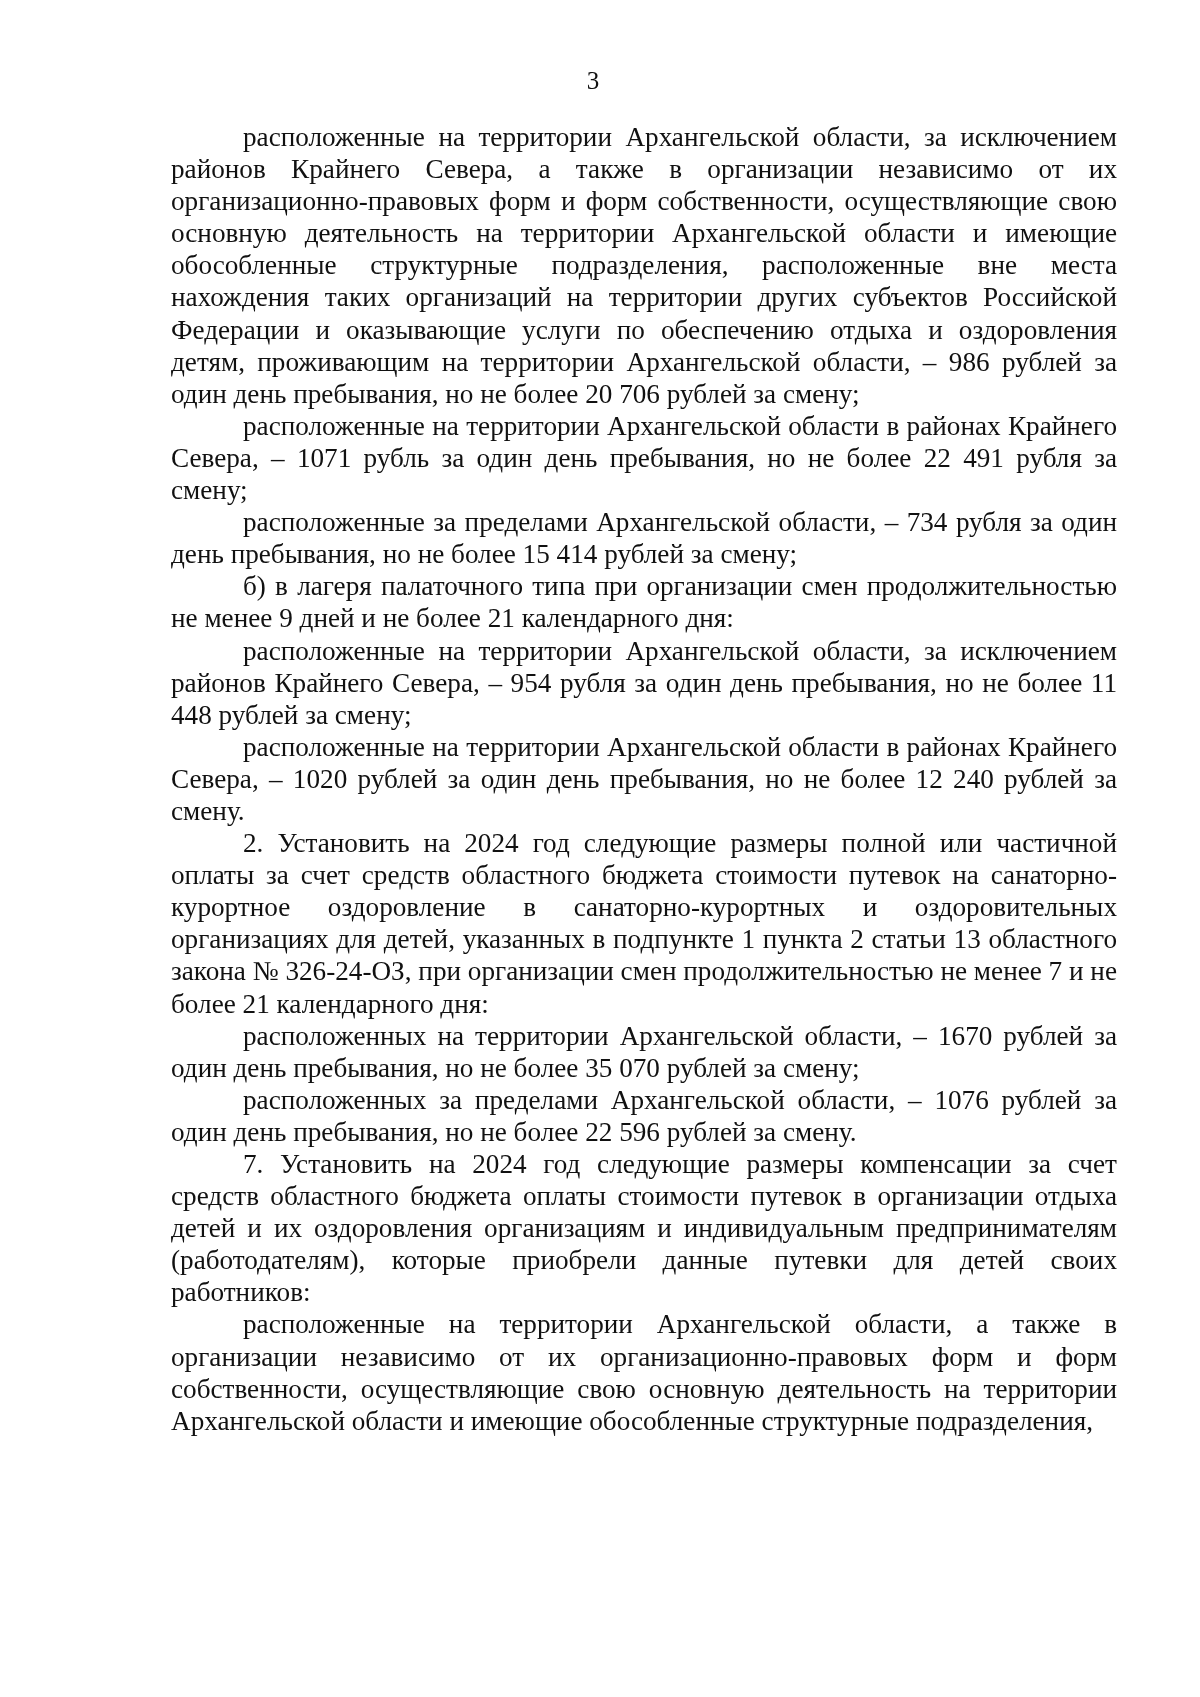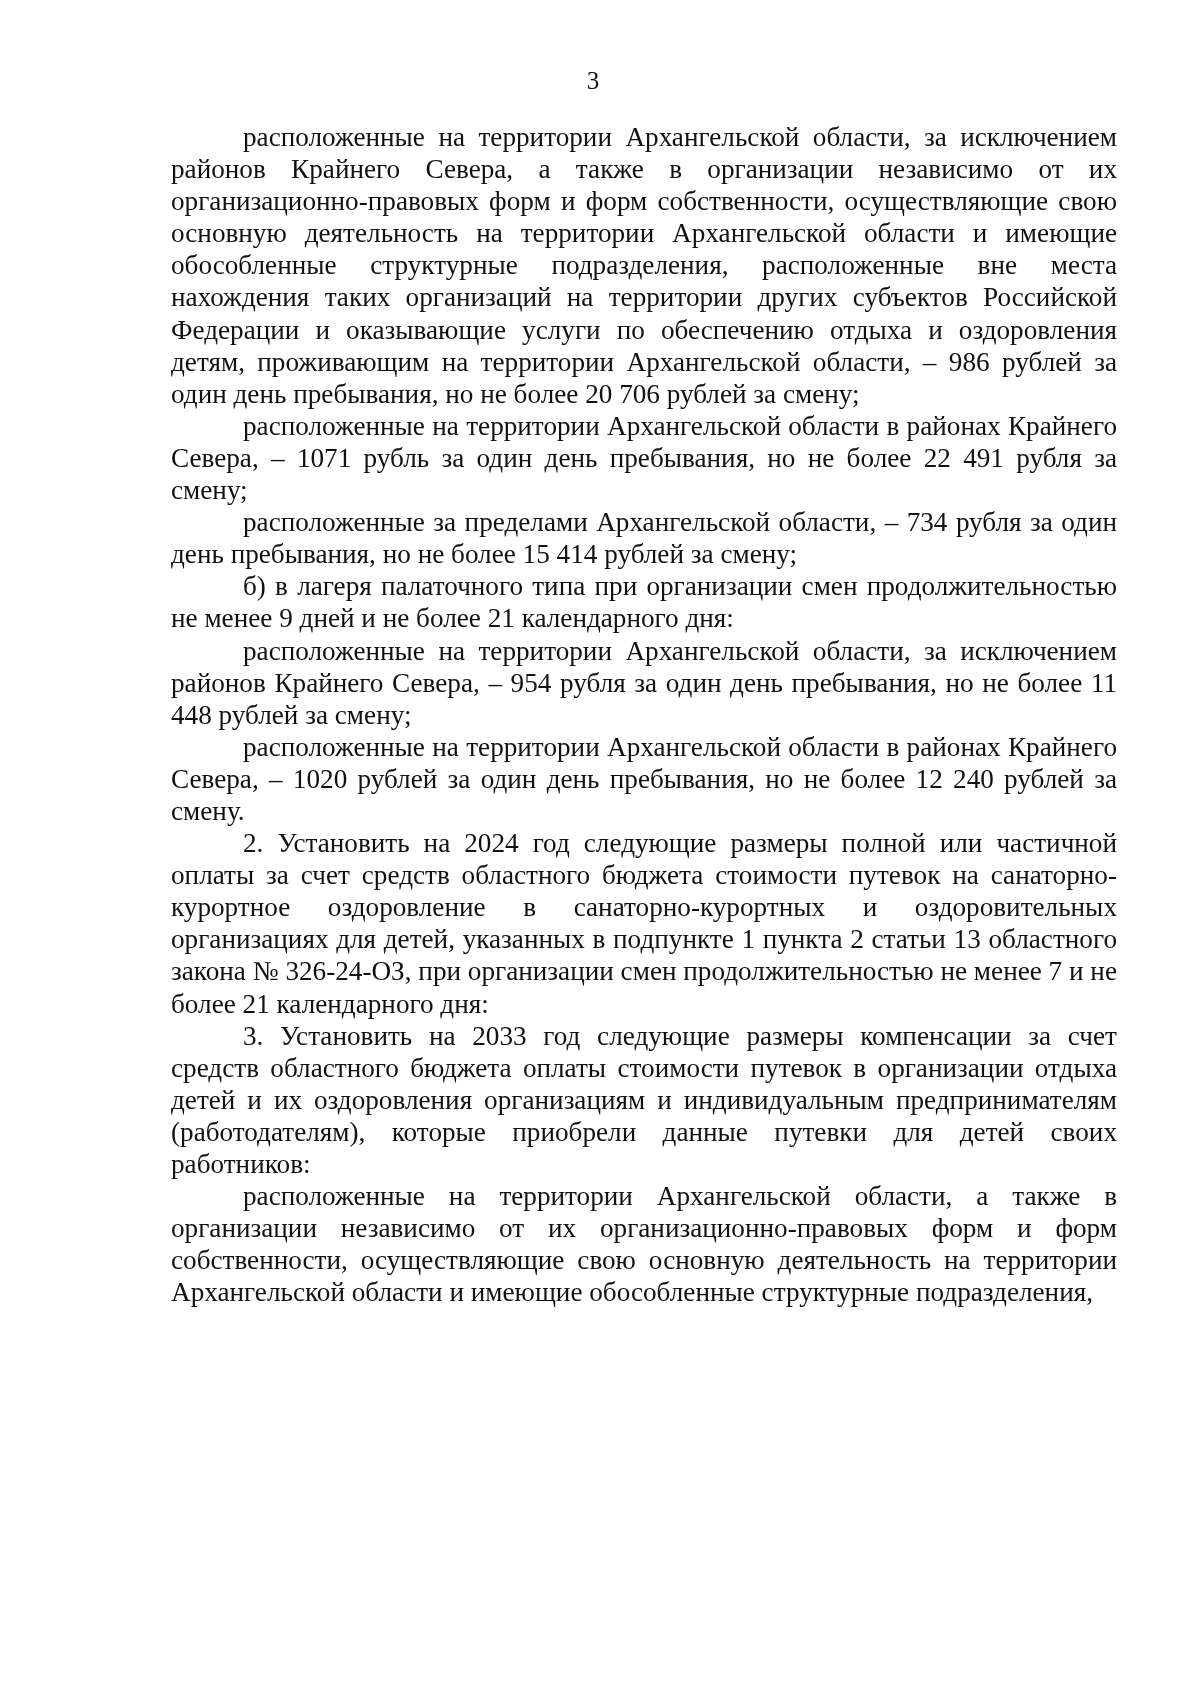--- a/index.html
+++ b/index.html
@@ -45,15 +45,17 @@
 <div class="page-number">3</div>
 
 <div class="content">
   <p class="para">расположенные на территории Архангельской области, за исключением районов Крайнего Севера, а также в организации независимо от их организационно-правовых форм и форм собственности, осуществляющие свою основную деятельность на территории Архангельской области и имеющие обособленные структурные подразделения, расположенные вне места нахождения таких организаций на территории других субъектов Российской Федерации и оказывающие услуги по обеспечению отдыха и оздоровления детям, проживающим на территории Архангельской области, – 986 рублей за один день пребывания, но не более 20 706 рублей за смену;</p>
   <p class="para">расположенные на территории Архангельской области в районах Крайнего Севера, – 1071 рубль за один день пребывания, но не более 22 491 рубля за смену;</p>
   <p class="para">расположенные за пределами Архангельской области, – 734 рубля за один день пребывания, но не более 15 414 рублей за смену;</p>
   <p class="para">б) в лагеря палаточного типа при организации смен продолжительностью не менее 9 дней и не более 21 календарного дня:</p>
   <p class="para">расположенные на территории Архангельской области, за исключением районов Крайнего Севера, – 954 рубля за один день пребывания, но не более 11 448 рублей за смену;</p>
   <p class="para">расположенные на территории Архангельской области в районах Крайнего Севера, – 1020 рублей за один день пребывания, но не более 12 240 рублей за смену.</p>
   <p class="para">2. Установить на 2024 год следующие размеры полной или частичной оплаты за счет средств областного бюджета стоимости путевок на санаторно-курортное оздоровление в санаторно-курортных и оздоровительных организациях для детей, указанных в подпункте 1 пункта 2 статьи 13 областного закона № 326-24-ОЗ, при организации смен продолжительностью не менее 7 и не более 21 календарного дня:</p>
-  <p class="para">3. Установить на 2033 год следующие размеры компенсации за счет средств областного бюджета оплаты стоимости путевок в организации отдыха детей и их оздоровления организациям и индивидуальным предпринимателям (работодателям), которые приобрели данные путевки для детей своих работников:</p>
+  <p class="para">расположенных на территории Архангельской области, – 1670 рублей за один день пребывания, но не более 35 070 рублей за смену;</p>
+  <p class="para">расположенных за пределами Архангельской области, – 1076 рублей за один день пребывания, но не более 22 596 рублей за смену.</p>
+  <p class="para">7. Установить на 2024 год следующие размеры компенсации за счет средств областного бюджета оплаты стоимости путевок в организации отдыха детей и их оздоровления организациям и индивидуальным предпринимателям (работодателям), которые приобрели данные путевки для детей своих работников:</p>
   <p class="para">расположенные на территории Архангельской области, а также в организации независимо от их организационно-правовых форм и форм собственности, осуществляющие свою основную деятельность на территории Архангельской области и имеющие обособленные структурные подразделения,</p>
 </div>
 
 </body></html>

